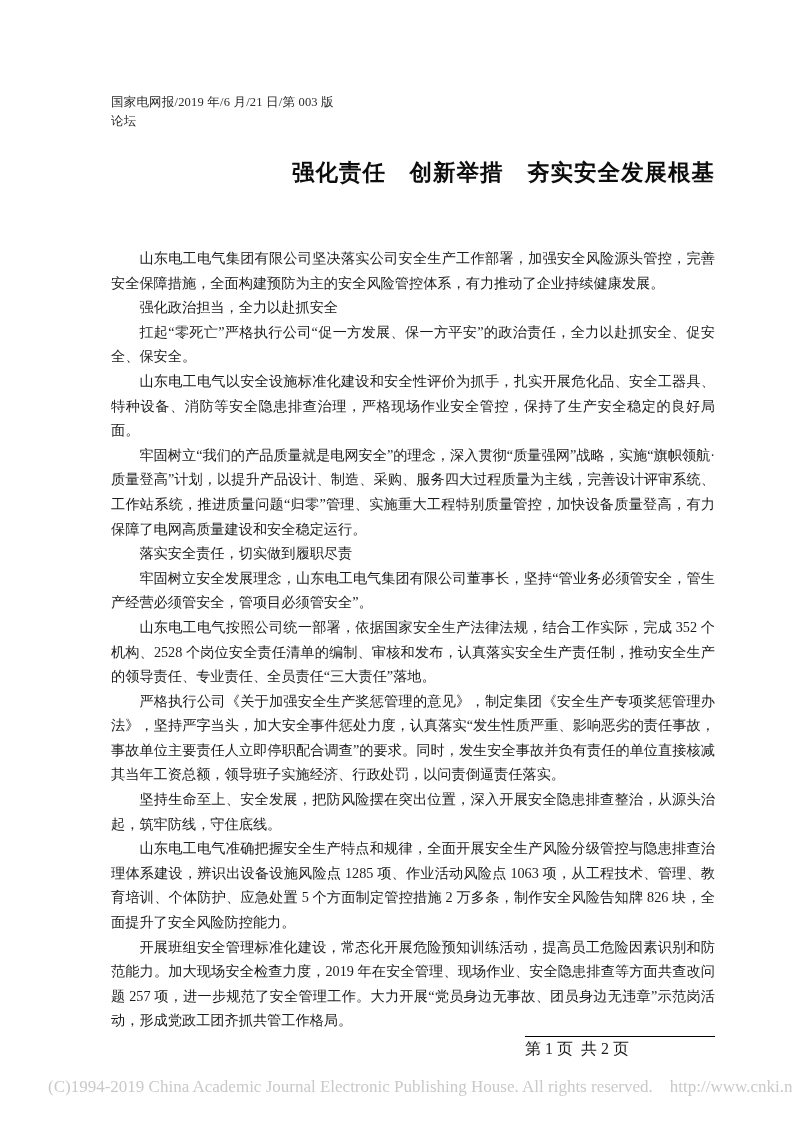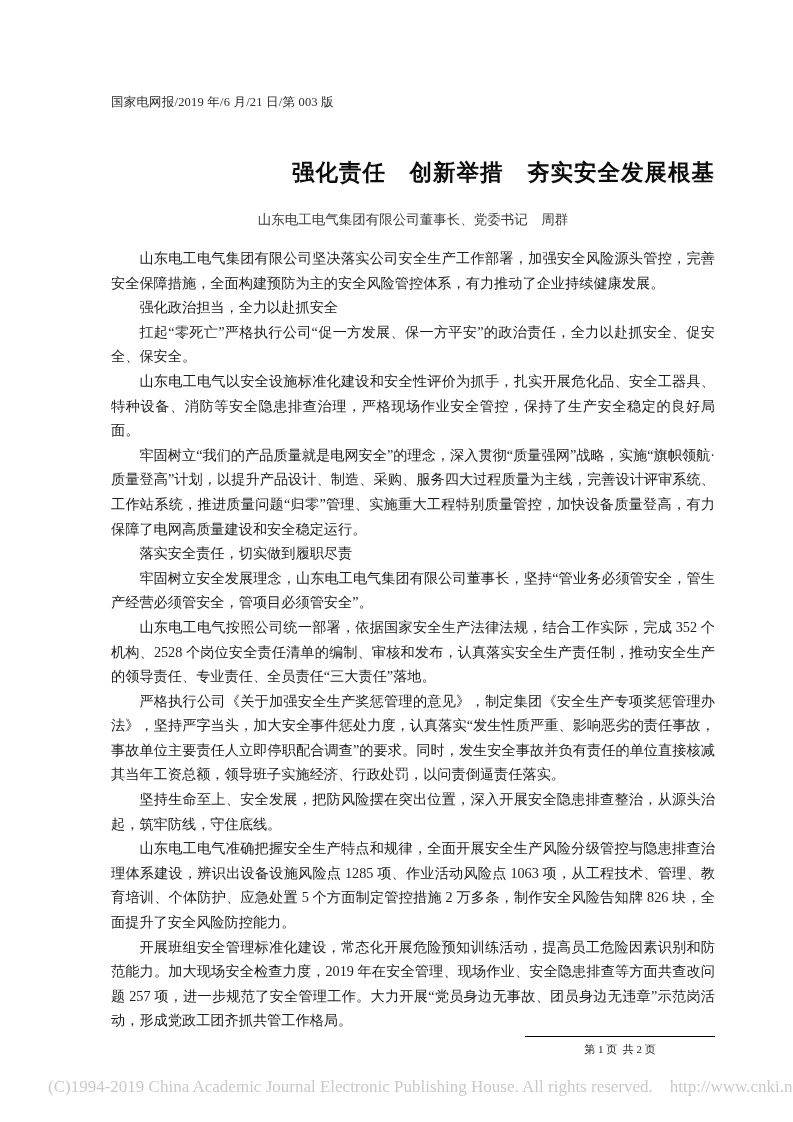--- a/index.html
+++ b/index.html
@@ -93,22 +93,22 @@
     top: 1036px;
     width: 190px;
     height: 1px;
     background: #000000;
   }
   .page-num {
     position: absolute;
     left: 509px;
     top: 1040px;
     width: 190px;
-    text-align: center;
-    font-size: 11px;
+    text-align: left;
+    font-size: 16px;
     line-height: 18px;
     color: #1a1a1a;
     white-space: pre;
   }
   .copyright {
     position: absolute;
     left: 32px;
     top: 1078px;
     width: 730px;
     font-size: 17px;
@@ -118,25 +118,25 @@
     font-family: "Liberation Serif", "DejaVu Serif", serif;
   }
 </style>
 </head>
 <body>
 
 <div class="page">
 
   <div class="masthead">
     <div class="line">国家电网报/2019 年/6 月/21 日/第 003 版</div>
+    <div class="line">论坛</div>
   </div>
 
   <div class="title-block">
     <div class="headline">强化责任　创新举措　夯实安全发展根基</div>
-    <div class="byline">山东电工电气集团有限公司董事长、党委书记　周群</div>
   </div>
 
   <div class="body-text">
       <p class="para">山东电工电气集团有限公司坚决落实公司安全生产工作部署，加强安全风险源头管控，完善安全保障措施，全面构建预防为主的安全风险管控体系，有力推动了企业持续健康发展。</p>
       <p class="para sub">强化政治担当，全力以赴抓安全</p>
       <p class="para">扛起“零死亡”严格执行公司“促一方发展、保一方平安”的政治责任，全力以赴抓安全、促安全、保安全。</p>
       <p class="para">山东电工电气以安全设施标准化建设和安全性评价为抓手，扎实开展危化品、安全工器具、特种设备、消防等安全隐患排查治理，严格现场作业安全管控，保持了生产安全稳定的良好局面。</p>
       <p class="para">牢固树立“我们的产品质量就是电网安全”的理念，深入贯彻“质量强网”战略，实施“旗帜领航·质量登高”计划，以提升产品设计、制造、采购、服务四大过程质量为主线，完善设计评审系统、工作站系统，推进质量问题“归零”管理、实施重大工程特别质量管控，加快设备质量登高，有力保障了电网高质量建设和安全稳定运行。</p>
       <p class="para sub">落实安全责任，切实做到履职尽责</p>
       <p class="para">牢固树立安全发展理念，山东电工电气集团有限公司董事长，坚持“管业务必须管安全，管生产经营必须管安全，管项目必须管安全”。</p>

